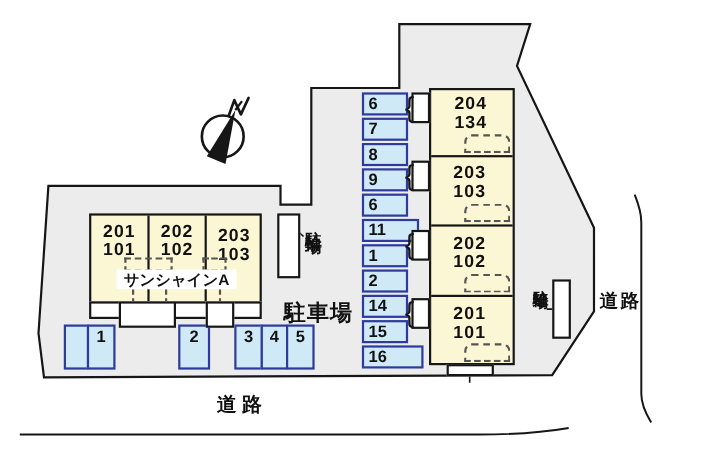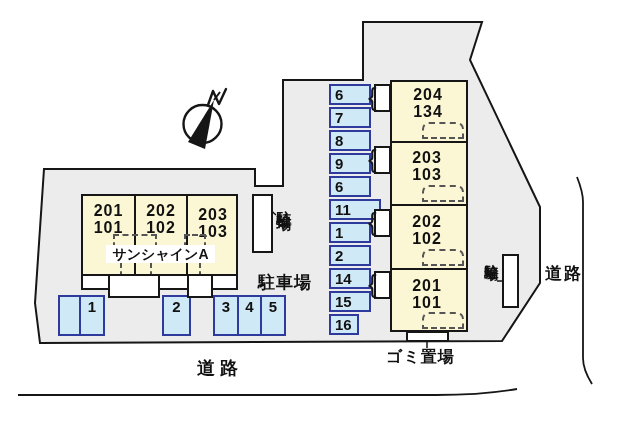--- a/index.html
+++ b/index.html
@@ -132,33 +132,32 @@
   <div class="abs pcell" style="left:329px;top:84px;width:42px;height:21px;">6</div>
   <div class="abs pcell" style="left:329px;top:107px;width:42px;height:21px;">7</div>
   <div class="abs pcell" style="left:329px;top:130px;width:42px;height:21px;">8</div>
   <div class="abs pcell" style="left:329px;top:153px;width:42px;height:21px;">9</div>
   <div class="abs pcell" style="left:329px;top:176px;width:42px;height:21px;">6</div>
   <div class="abs pcell" style="left:329px;top:199px;width:52px;height:21px;">11</div>
   <div class="abs pcell" style="left:329px;top:222px;width:42px;height:21px;">1</div>
   <div class="abs pcell" style="left:329px;top:245px;width:42px;height:21px;">2</div>
   <div class="abs pcell" style="left:329px;top:268px;width:42px;height:21px;">14</div>
   <div class="abs pcell" style="left:329px;top:291px;width:42px;height:21px;">15</div>
-  <div class="abs pcell" style="left:329px;top:314px;width:30px;height:21px;">16</div>
+  <div class="abs pcell" style="left:329px;top:314px;width:56px;height:21px;">16</div>
 
   <div class="abs prow" style="left:58px;top:295px;width:23px;height:41px;"></div>
   <div class="abs prow" style="left:79px;top:295px;width:26px;height:41px;">1</div>
   <div class="abs prow" style="left:162px;top:295px;width:29px;height:41px;">2</div>
   <div class="abs prow" style="left:213px;top:295px;width:26px;height:41px;">3</div>
   <div class="abs prow" style="left:237px;top:295px;width:25px;height:41px;">4</div>
   <div class="abs prow" style="left:260px;top:295px;width:26px;height:41px;">5</div>
 
   <div class="abs wbox" style="left:252px;top:194px;width:21px;height:59px;"></div>
   <div class="abs wbox" style="left:502px;top:254px;width:17px;height:54px;"></div>
   <div class="abs wbox" style="left:406px;top:331px;width:43px;height:11px;"></div>
 
   <div class="abs vlabel" style="left:274px;top:198px;font-size:15px;height:60px;">駐輪場</div>
   <div class="abs vlabel" style="left:483px;top:252px;font-size:14px;height:60px;letter-spacing:2px;">駐輪場</div>
-  <div class="abs hlabel" style="left:258px;top:271px;font-size:17px;letter-spacing:1px;">駐車場</div>
-  <div class="abs hlabel" style="left:386px;top:347px;font-size:16px;letter-spacing:1px;">ゴミ置場</div>
+  <div class="abs hlabel" style="left:258px;top:271px;font-size:20px;letter-spacing:1px;">駐車場</div>
   <div class="abs hlabel" style="left:197px;top:356px;font-size:18px;letter-spacing:5px;">道路</div>
   <div class="abs hlabel" style="left:545px;top:262px;font-size:17px;letter-spacing:2px;">道路</div>
 
 </div>
 
 </body></html>

